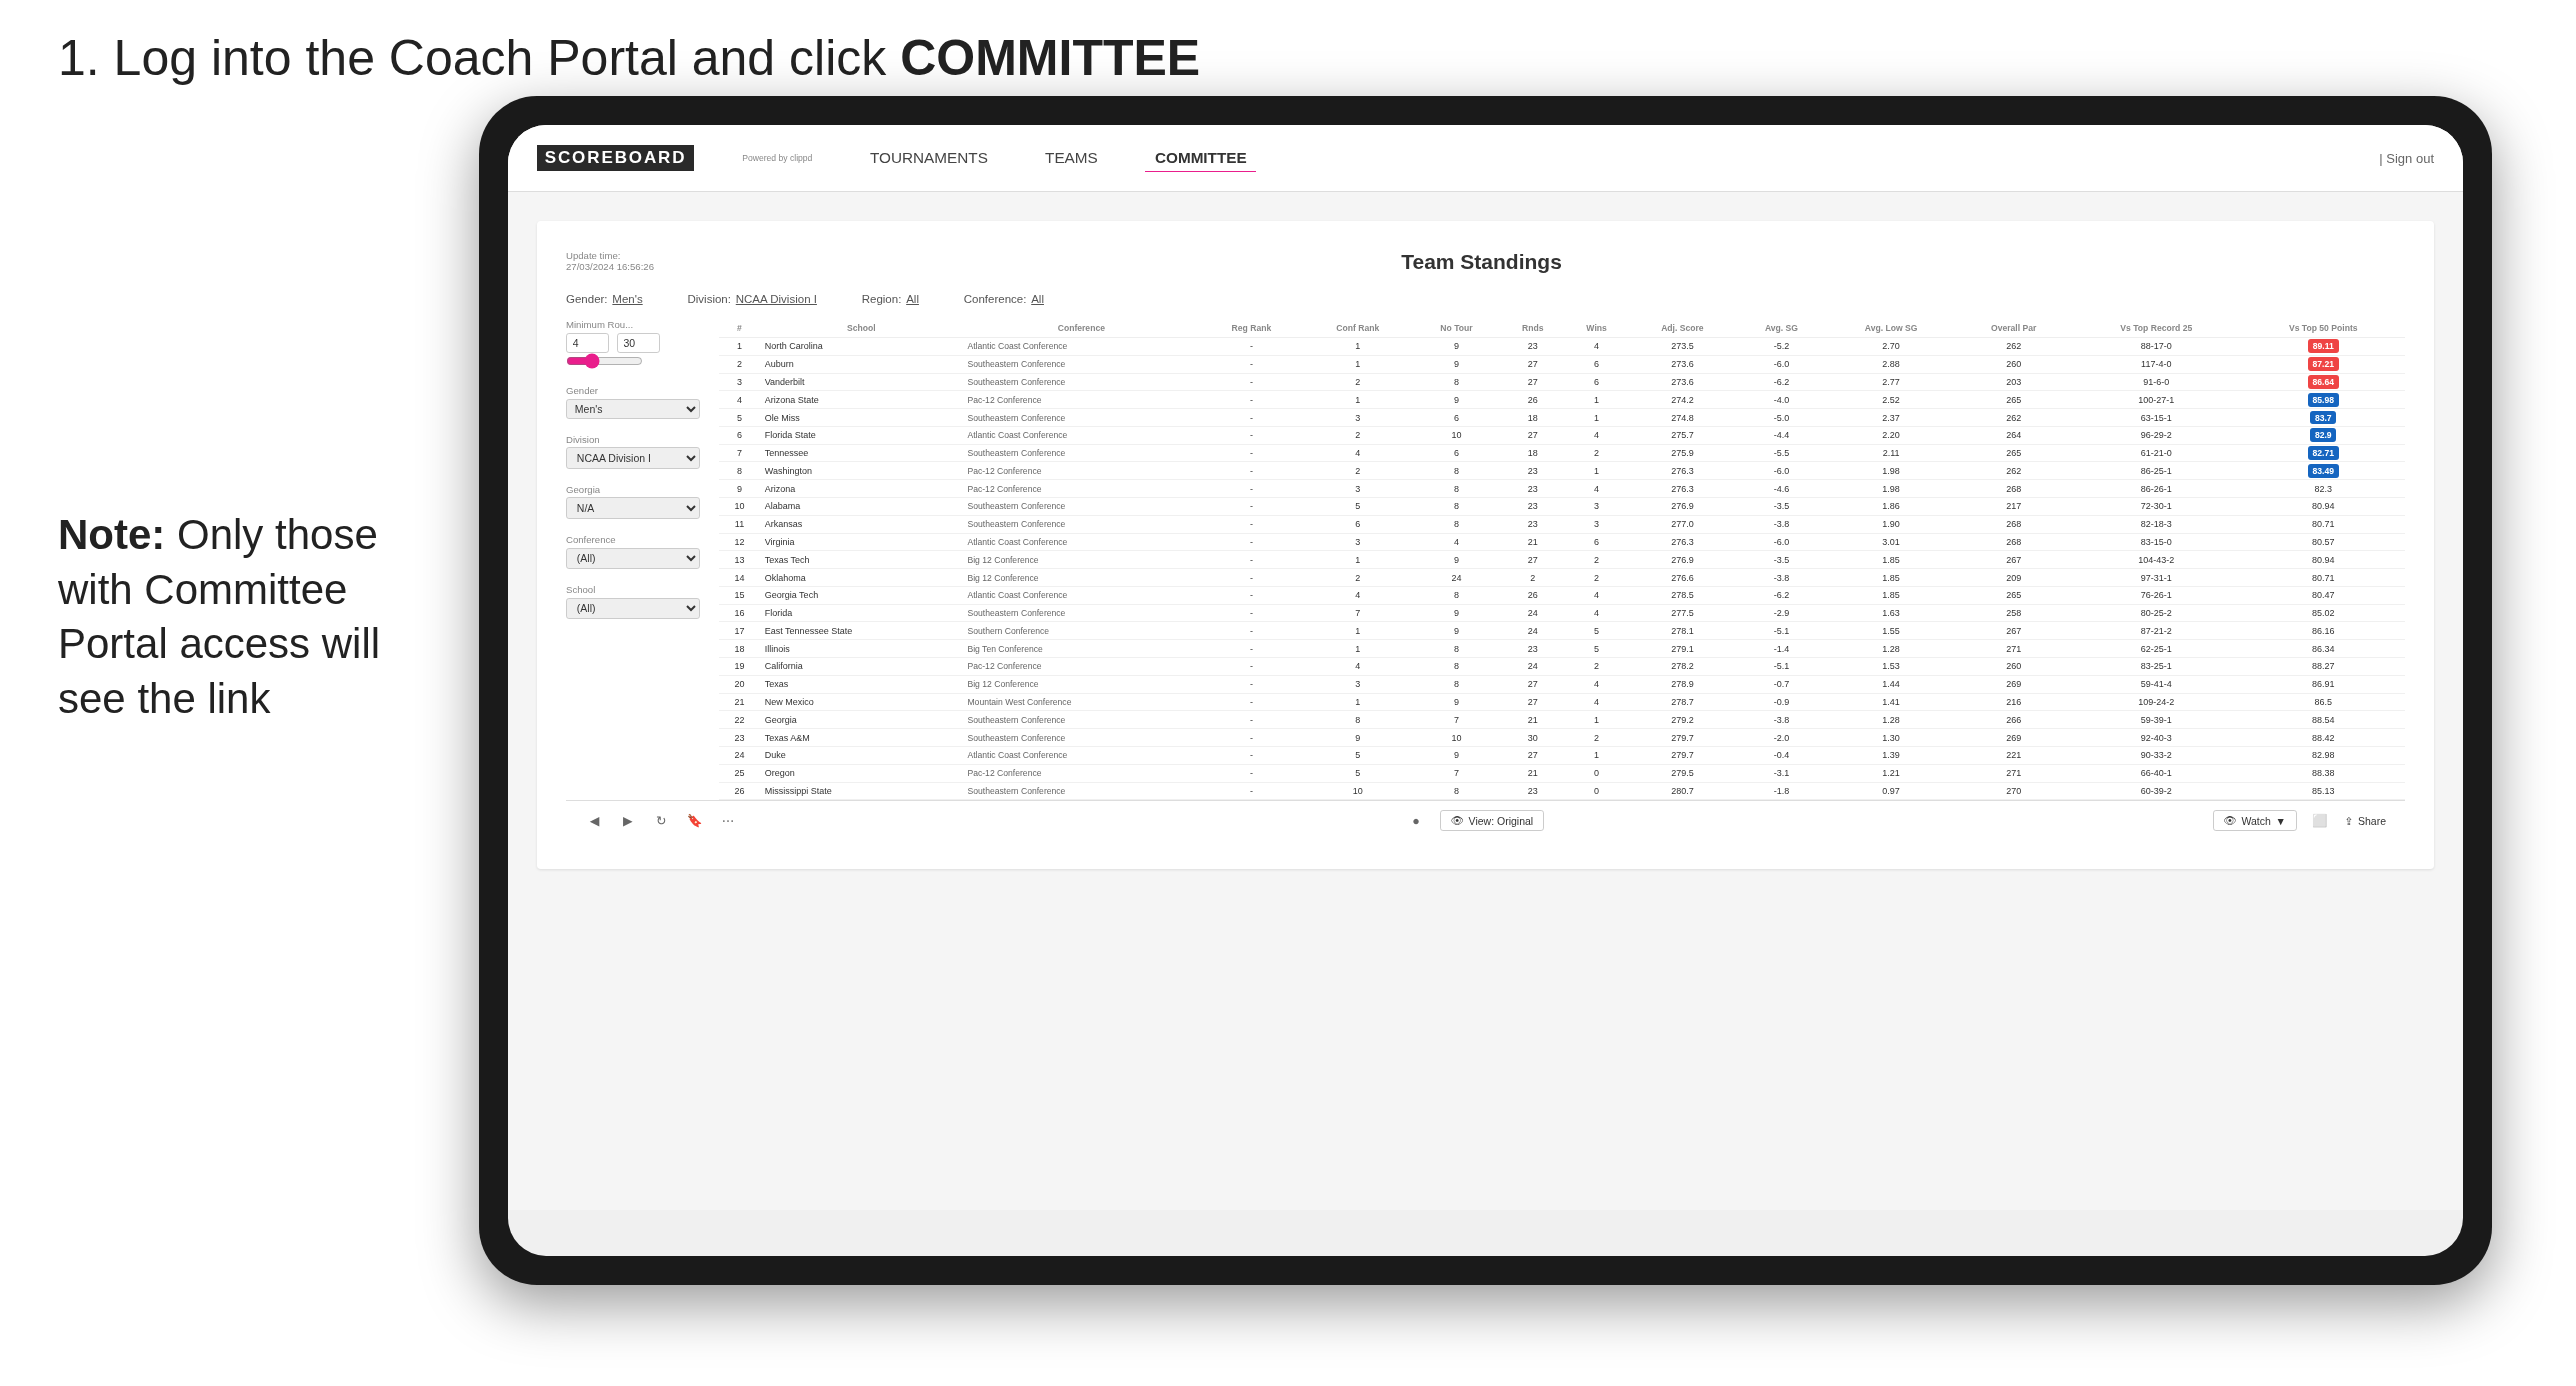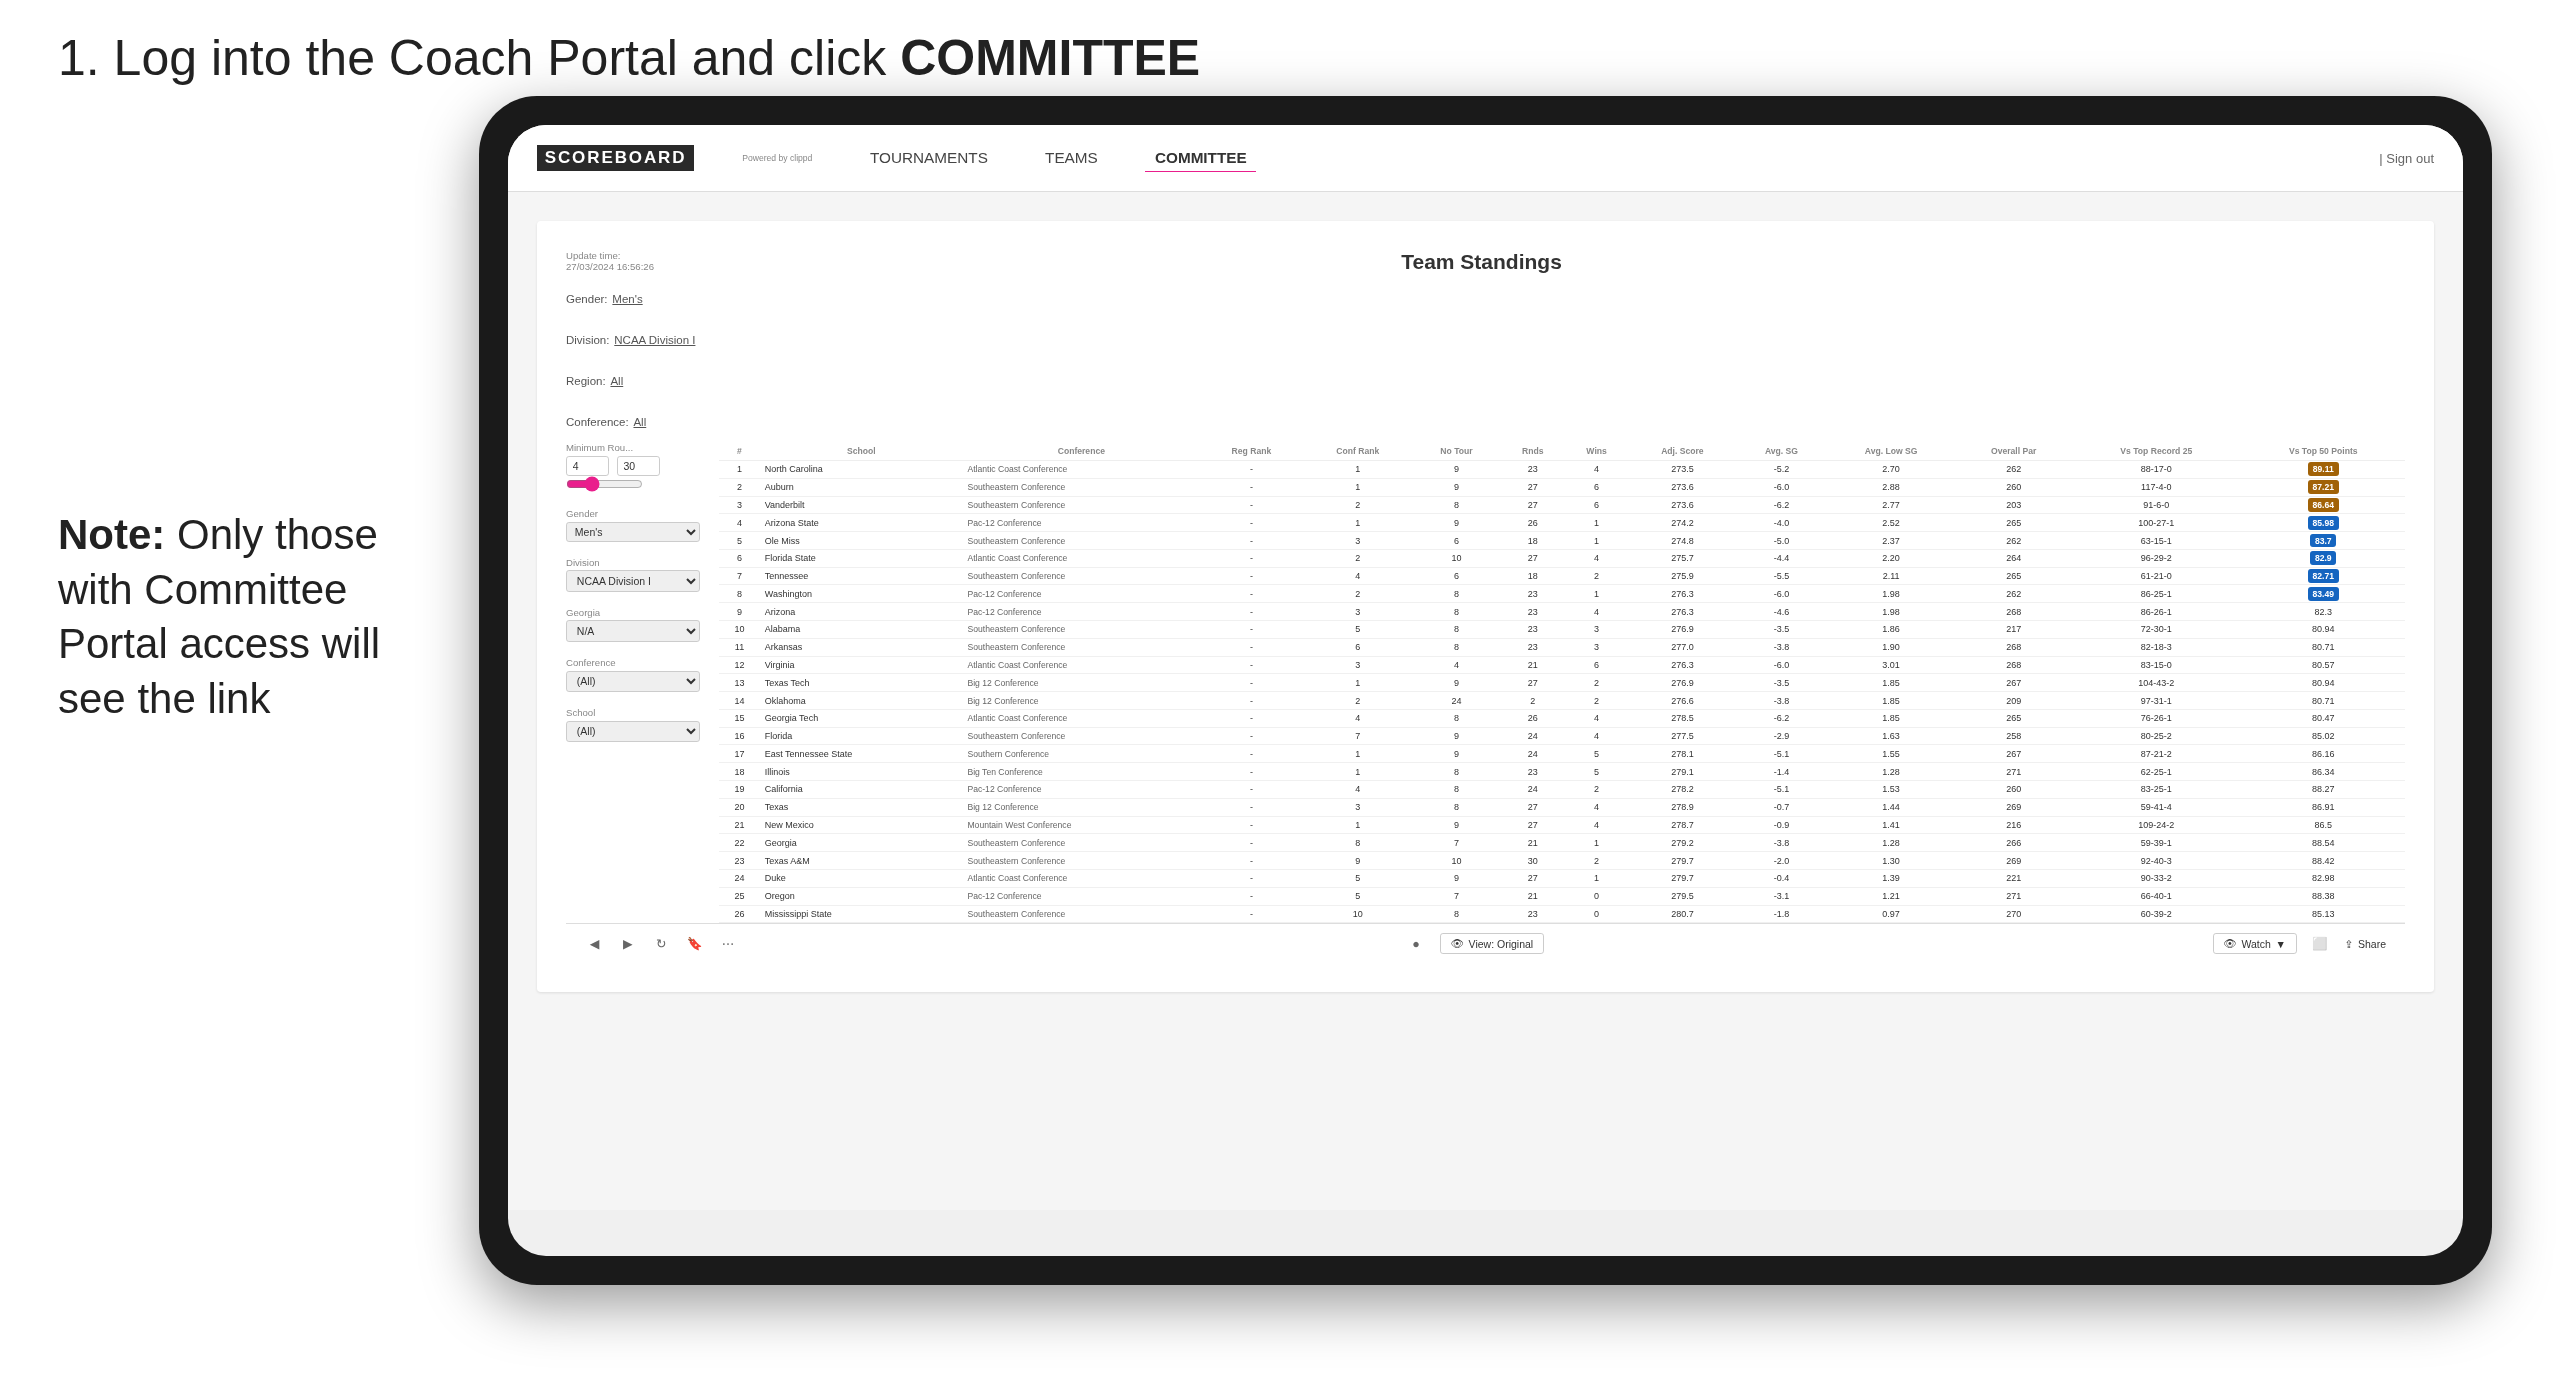--- a/index.html
+++ b/index.html
@@ -169,25 +169,24 @@
 
     .card-title {
       font-size: 21px;
       font-weight: 600;
       color: #333;
       text-align: center;
     }
 
     .filters-row {
       display: flex;
-      gap: 29px;
+      gap: 40px;
       font-size: 11.5px;
       color: #555;
       margin-bottom: 14.4px;
-      flex-direction: column;
     }
     .filter-item span {
       font-weight: 500;
       margin-right: 4.8px;
     }
     .filter-value {
       text-decoration: underline;
     }
 
     .left-panel {
@@ -252,21 +251,21 @@
       font-size: 9px;
       color: #333;
       border-bottom: 1px solid #f0f0f0;
       text-align: center;
     }
     .data-table td.left {
       text-align: left;
     }
 
     .score-badge {
-      background: #a16207;
+      background: #ef4444;
       color: #fff;
       padding: 1.9px 4.8px;
       border-radius: 2.9px;
       font-size: 8.6px;
       font-weight: 600;
     }
 
     .score-badge-blue {
       background: #1565c0;
       color: #fff;

